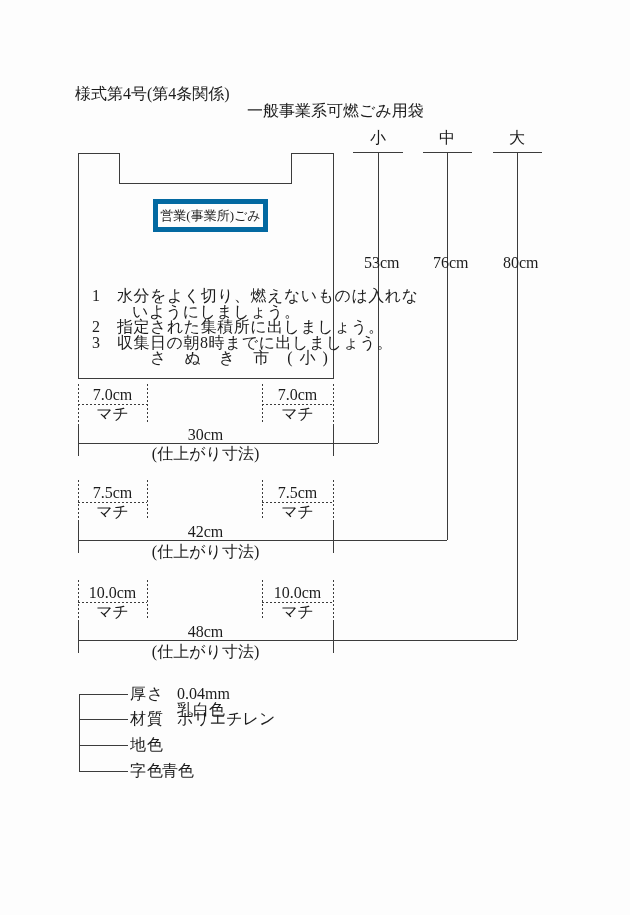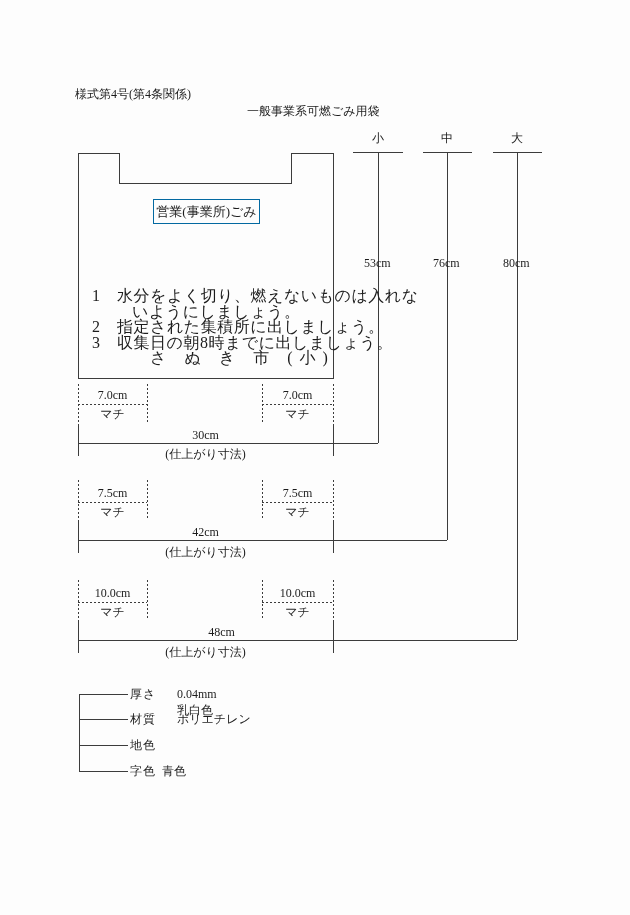--- a/index.html
+++ b/index.html
@@ -5,27 +5,27 @@
   html,body{margin:0;padding:0;background:#ffffff;}
   #page{
     position:relative;
     width:630px;height:915px;
     background:#fdfdfd;
     font-family:"Liberation Serif","DejaVu Serif",serif;
     color:#1c1c1c;
     overflow:hidden;
   }
   .abs{position:absolute;white-space:nowrap;}
-  .t12{font-size:12px;line-height:14px;}
+  .t12{font-size:16px;line-height:14px;}
   .t13{font-size:13px;line-height:15px;}
   #diagram-lines{position:absolute;left:0;top:0;}
   .lbl-center{transform:translateX(-50%);}
   .boxed{
     position:absolute;
-    border:1px solid #0369a1;
+    border:5px solid #0369a1;
     display:flex;align-items:center;justify-content:center;
     background:transparent;
   }
   .instr{font-size:16px;line-height:15.5px;letter-spacing:0.5px;}
   .city{letter-spacing:7px;}
   .sect-center{width:255px;text-align:center;}
   .gusset-box-label{text-align:center;}
   .spec-label{letter-spacing:1px;}
 </style>
 </head>
@@ -122,21 +122,21 @@
   <div class="abs t12 gusset-box-label" style="left:78px;top:505px;width:69px;">マチ</div>
   <div class="abs t12 gusset-box-label" style="left:262px;top:486px;width:71px;">7.5cm</div>
   <div class="abs t12 gusset-box-label" style="left:262px;top:505px;width:71px;">マチ</div>
   <div class="abs t12 sect-center" style="left:78px;top:525px;">42cm</div>
   <div class="abs t12 sect-center" style="left:78px;top:545px;">(仕上がり寸法)</div>
 
   <div class="abs t12 gusset-box-label" style="left:78px;top:586px;width:69px;">10.0cm</div>
   <div class="abs t12 gusset-box-label" style="left:78px;top:605px;width:69px;">マチ</div>
   <div class="abs t12 gusset-box-label" style="left:262px;top:586px;width:71px;">10.0cm</div>
   <div class="abs t12 gusset-box-label" style="left:262px;top:605px;width:71px;">マチ</div>
-  <div class="abs t12 sect-center" style="left:78px;top:625px;margin-left:16px;">48cm</div>
+  <div class="abs t12 sect-center" style="left:78px;top:625px;">48cm</div>
   <div class="abs t12 sect-center" style="left:78px;top:645px;">(仕上がり寸法)</div>
 
   <div class="abs t12 spec-label" style="left:130px;top:687px;">厚さ</div>
   <div class="abs t12" style="left:177px;top:687px;">0.04mm</div>
 
   <div class="abs t12 spec-label" style="left:130px;top:712px;">材質</div>
   <div class="abs t12" style="left:177px;top:712px;">ポリエチレン</div>
 
   <div class="abs t12 spec-label" style="left:130px;top:738px;">地色</div>
   <div class="abs t12" style="left:177px;top:703px;">乳白色</div>

